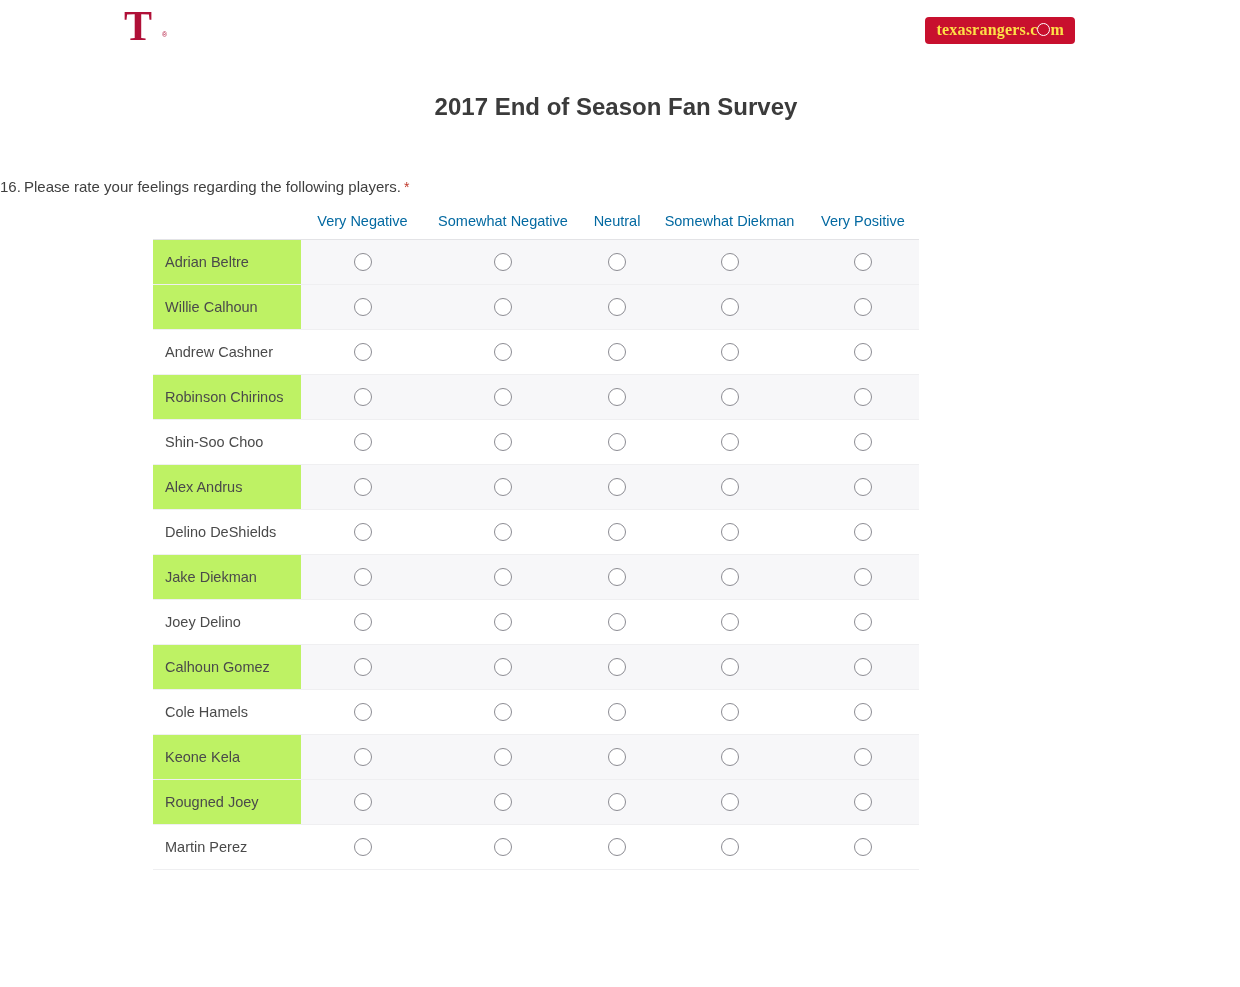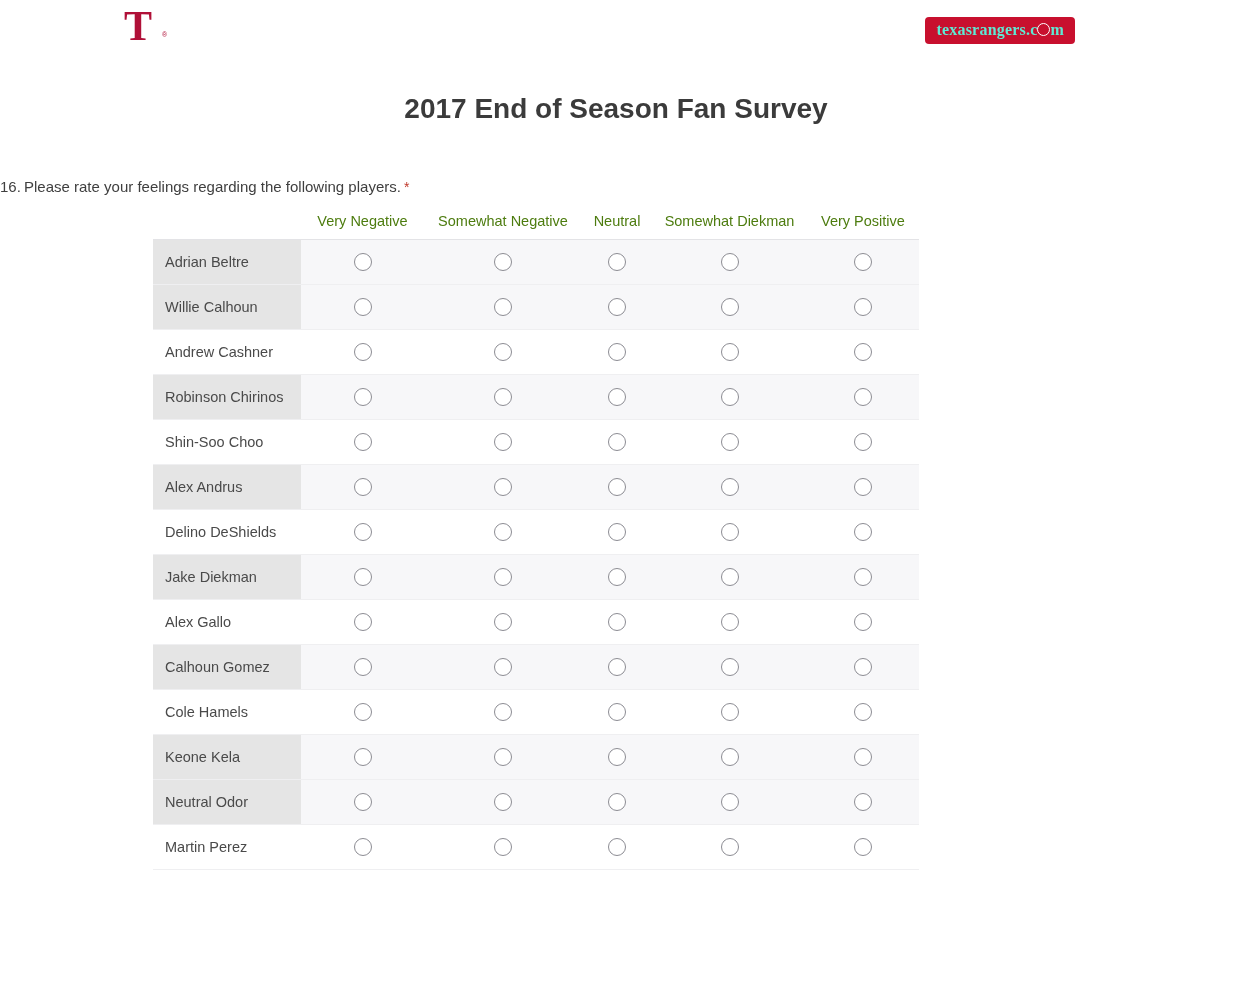--- a/index.html
+++ b/index.html
@@ -41,21 +41,21 @@
     left: 38px;
     top: 26px;
     font-size: 7px;
     color: #b01038;
   }
   .site-badge {
     position: absolute;
     right: 165px;
     top: 17px;
     background: #c8102e;
-    color: #5eead4;
+    color: #fde047;
     font-family: "Liberation Serif", serif;
     font-weight: bold;
     font-size: 16px;
     padding: 4px 11px 5px 11px;
     border-radius: 4px;
     letter-spacing: 0.2px;
     white-space: nowrap;
   }
   .site-badge .globe {
     display: inline-block;
@@ -64,21 +64,21 @@
     border: 1.6px solid #ffffff;
     border-radius: 50%;
     position: relative;
     top: 1px;
     margin: 0 0px;
   }
 
   
   .survey-title {
     text-align: center;
-    font-size: 28px;
+    font-size: 24px;
     font-weight: bold;
     color: #3b3b3b;
     margin: 31px 0 0 0;
     padding-right: 8px;
   }
 
   
   .question-block {
     position: absolute;
     left: 0;
@@ -102,21 +102,21 @@
   
   .matrix {
     margin: 12px 0 0 153px;
     border-collapse: collapse;
     width: 766px;
     table-layout: fixed;
   }
   .matrix th {
     font-weight: normal;
     font-size: 14.5px;
-    color: #4d7c0f;
+    color: #0369a1;
     padding: 6px 4px 10px 4px;
     text-align: center;
     border-bottom: 1px solid #e3e3e6;
     vertical-align: bottom;
     margin-top: 36px;
   }
   .matrix th.rowhead-col {
     width: 148px;
     border-bottom: 1px solid #e3e3e6;
   }
@@ -129,21 +129,21 @@
     text-align: left;
     font-size: 14.5px;
     color: #4a4a4a;
     padding-left: 12px;
     white-space: nowrap;
   }
   .matrix tr.odd td {
     background: #f7f7f9;
   }
   .matrix tr.odd td.rowlabel {
-    background: #e5e5e5;
+    background: #bef264;
   }
   .radio {
     display: inline-block;
     width: 16px;
     height: 16px;
     border: 1.6px solid #8c8c93;
     border-radius: 50%;
     background: #ffffff;
     vertical-align: middle;
     cursor: pointer;
@@ -252,21 +252,21 @@
         </tr>
         <tr class="odd">
           <td class="rowlabel">Jake Diekman</td>
           <td><span class="radio"></span></td>
           <td><span class="radio"></span></td>
           <td><span class="radio"></span></td>
           <td><span class="radio"></span></td>
           <td><span class="radio"></span></td>
         </tr>
         <tr class="even">
-          <td class="rowlabel">Alex Gallo</td>
+          <td class="rowlabel">Joey Delino</td>
           <td><span class="radio"></span></td>
           <td><span class="radio"></span></td>
           <td><span class="radio"></span></td>
           <td><span class="radio"></span></td>
           <td><span class="radio"></span></td>
         </tr>
         <tr class="odd">
           <td class="rowlabel">Calhoun Gomez</td>
           <td><span class="radio"></span></td>
           <td><span class="radio"></span></td>
@@ -284,21 +284,21 @@
         </tr>
         <tr class="odd">
           <td class="rowlabel">Keone Kela</td>
           <td><span class="radio"></span></td>
           <td><span class="radio"></span></td>
           <td><span class="radio"></span></td>
           <td><span class="radio"></span></td>
           <td><span class="radio"></span></td>
         </tr>
         <tr class="odd">
-          <td class="rowlabel">Neutral Odor</td>
+          <td class="rowlabel">Rougned Joey</td>
           <td><span class="radio"></span></td>
           <td><span class="radio"></span></td>
           <td><span class="radio"></span></td>
           <td><span class="radio"></span></td>
           <td><span class="radio"></span></td>
         </tr>
         <tr class="even">
           <td class="rowlabel">Martin Perez</td>
           <td><span class="radio"></span></td>
           <td><span class="radio"></span></td>

